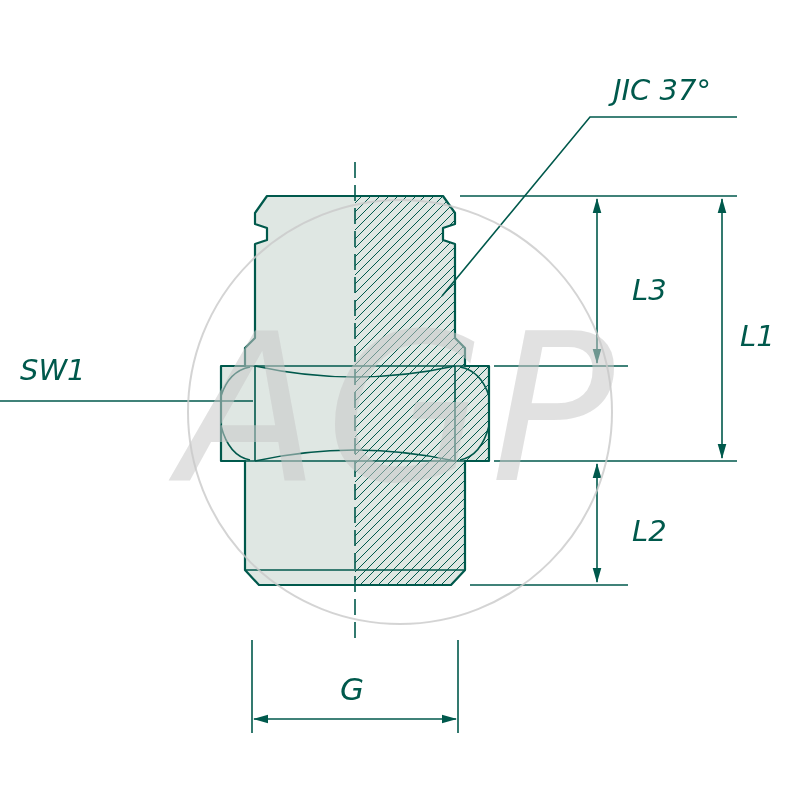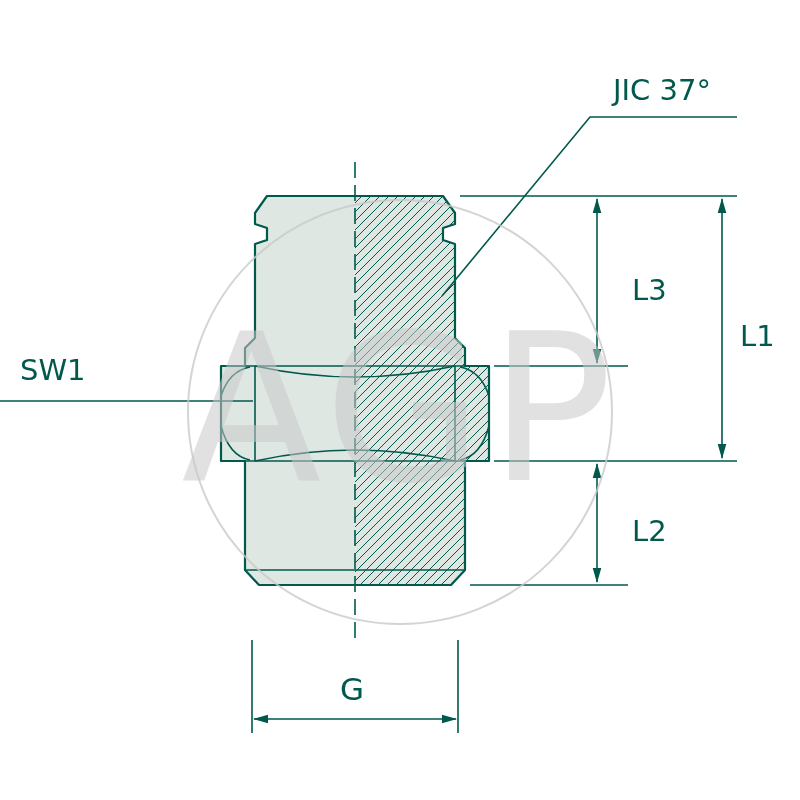--- a/index.html
+++ b/index.html
@@ -6,20 +6,21 @@
     margin: 0;
     padding: 0;
     background: #ffffff;
   }
   .canvas {
     position: relative;
     width: 800px;
     height: 800px;
     background: var(--color-background, #ffffff);
     overflow: hidden;
+    font-style: italic;
   }
   svg {
     display: block;
   }
   .body-fill {
     fill: var(--color-body-fill, #dfe7e3);
     stroke: none;
   }
   .body-outline {
     fill: none;

